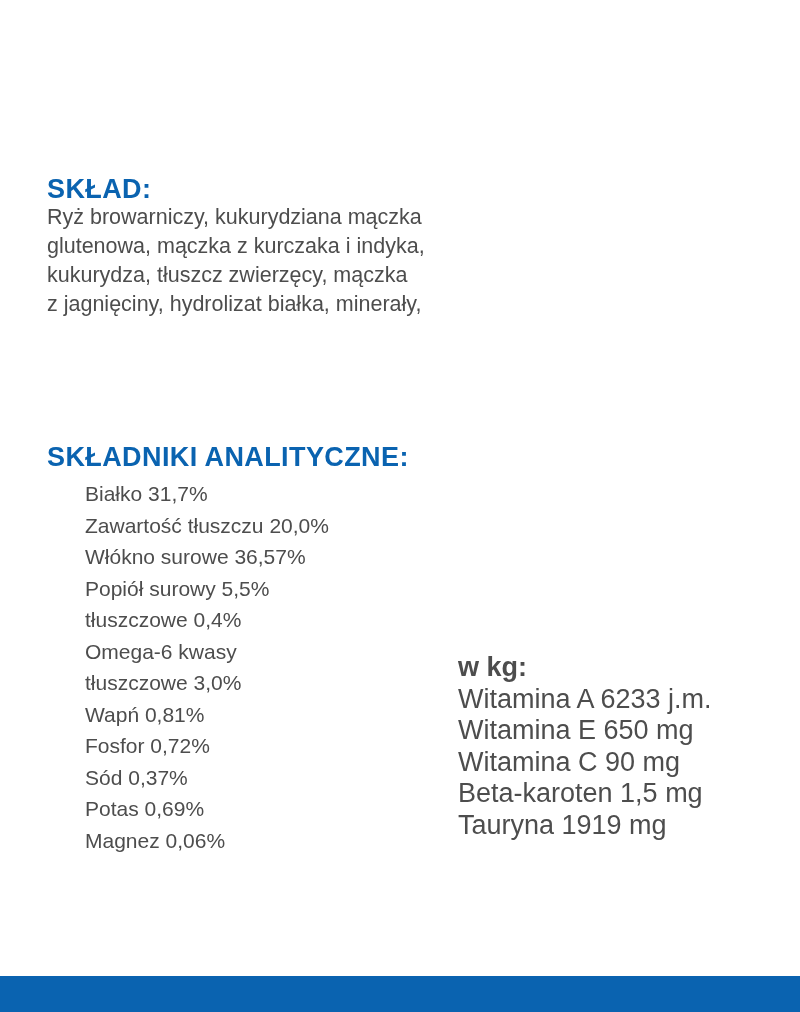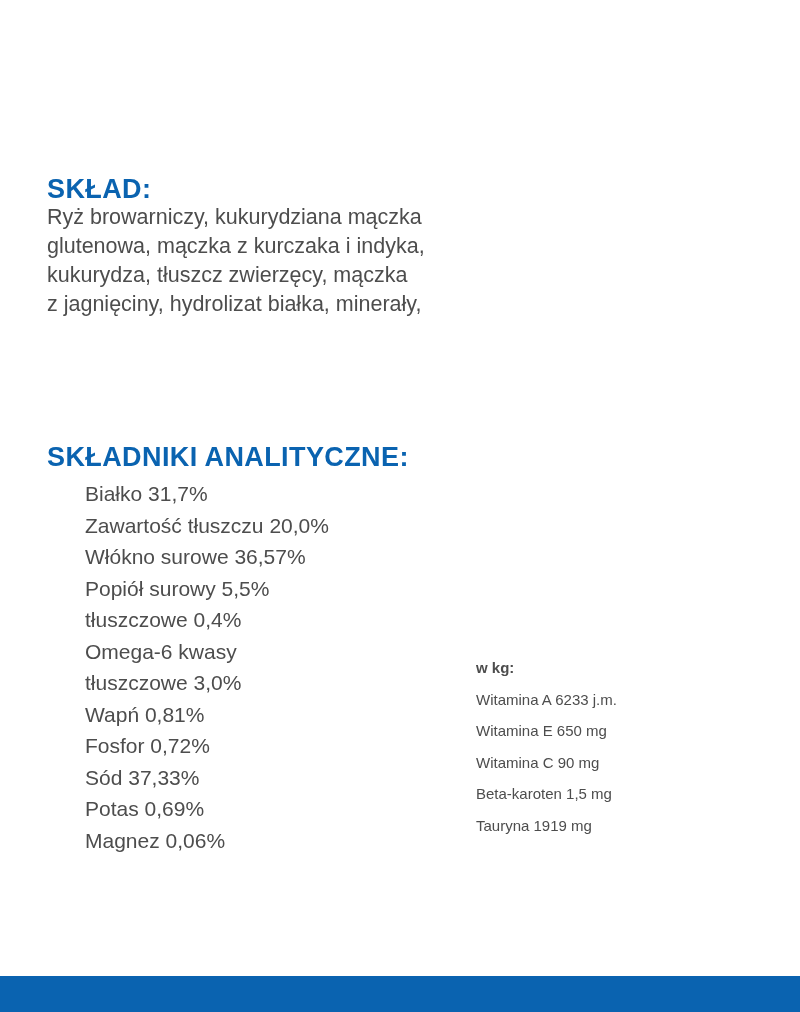--- a/index.html
+++ b/index.html
@@ -60,24 +60,24 @@
     line-height: 31.5px;
     color: #4d4d4d;
     margin-left: 38px;
   }
   #analytical-list .item {
     display: block;
     white-space: nowrap;
   }
   #vitamins-block {
     position: absolute;
-    left: 476px;
+    left: 458px;
     top: 652px;
     width: 320px;
-    font-size: 15px;
+    font-size: 27px;
     line-height: 31.5px;
     color: #4d4d4d;
   }
   #vitamins-block .vit-heading {
     display: block;
     font-weight: bold;
     white-space: nowrap;
     color: #4d4d4d;
   }
   #vitamins-block .item {
@@ -120,21 +120,21 @@
   <div id="analytical-list">
     <span class="item">Białko 31,7%</span>
     <span class="item">Zawartość tłuszczu 20,0%</span>
     <span class="item">Włókno surowe 36,57%</span>
     <span class="item">Popiół surowy 5,5%</span>
     <span class="item">tłuszczowe 0,4%</span>
     <span class="item">Omega-6 kwasy</span>
     <span class="item">tłuszczowe 3,0%</span>
     <span class="item">Wapń 0,81%</span>
     <span class="item">Fosfor 0,72%</span>
-    <span class="item">Sód 37,33%</span>
+    <span class="item">Sód 0,37%</span>
     <span class="item">Potas 0,69%</span>
     <span class="item">Magnez 0,06%</span>
   </div>
 
   <div id="vitamins-block">
     <span class="vit-heading">w kg:</span>
     <span class="item">Witamina A 6233 j.m.</span>
     <span class="item">Witamina E 650 mg</span>
     <span class="item">Witamina C 90 mg</span>
     <span class="item">Beta-karoten 1,5 mg</span>

